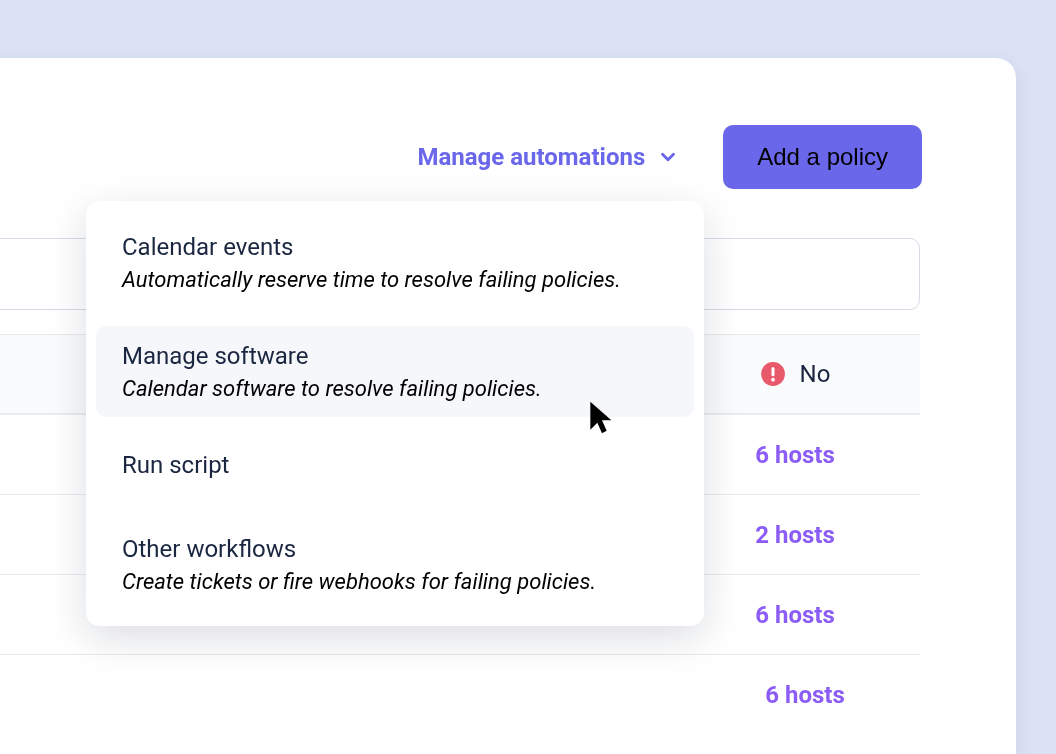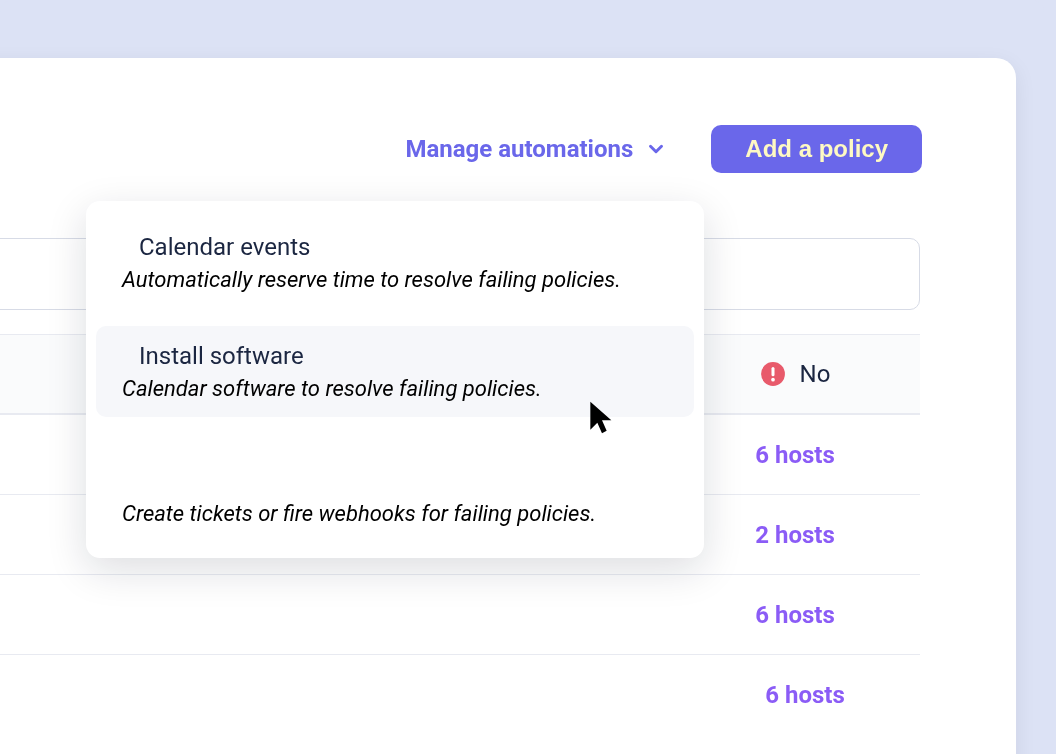--- a/index.html
+++ b/index.html
@@ -58,24 +58,24 @@
       width: 22px;
       height: 22px;
       display: inline-flex;
     }
     .chevron-icon svg {
       width: 100%;
       height: 100%;
     }
     .add-policy-btn {
       background: #6a67ea;
-      color: #fef9c3;
-      font-weight: 700;
-      font-size: 24px;
-      padding: 10px 34px;
+      color: #000000;
+      font-weight: 400;
+      font-size: 24px;
+      padding: 18px 34px;
       border: none;
       border-radius: 10px;
       cursor: pointer;
     }
     .search-input-box {
       position: absolute;
       top: 238px;
       left: -120px;
       right: 124px;
       height: 72px;
@@ -161,21 +161,20 @@
       background: #f6f7fa;
     }
     .dropdown-item-spacer {
       height: 18px;
     }
     .dropdown-title {
       color: #1b2641;
       font-size: 24px;
       font-weight: 400;
       margin-bottom: 6px;
-      margin-left: 17px;
     }
     .dropdown-subtitle {
       color: #000000;
       font-size: 22px;
       font-style: italic;
       font-weight: 400;
     }
     .cursor {
       position: absolute;
       top: 399px;
@@ -262,28 +261,30 @@
     </div>
   </div>
 
   <div class="dropdown-panel">
     <div class="dropdown-item">
       <div class="dropdown-title">Calendar events</div>
       <div class="dropdown-subtitle">Automatically reserve time to resolve failing policies.</div>
     </div>
     <div class="dropdown-item-spacer"></div>
     <div class="dropdown-item highlighted">
-      <div class="dropdown-title">Install software</div>
+      <div class="dropdown-title">Manage software</div>
       <div class="dropdown-subtitle">Calendar software to resolve failing policies.</div>
     </div>
     <div class="dropdown-item-spacer"></div>
     <div class="dropdown-item">
+      <div class="dropdown-title">Run script</div>
     </div>
     <div class="dropdown-item-spacer"></div>
     <div class="dropdown-item">
+      <div class="dropdown-title">Other workflows</div>
       <div class="dropdown-subtitle">Create tickets or fire webhooks for failing policies.</div>
     </div>
   </div>
 
   <div class="cursor">
     <svg viewBox="0 0 24 32">
       <path d="M2 2 L2 26 L8 20 L12 29 L16 27 L12 18 L20 18 Z" fill="#000000"></path>
     </svg>
   </div>
 </div>

